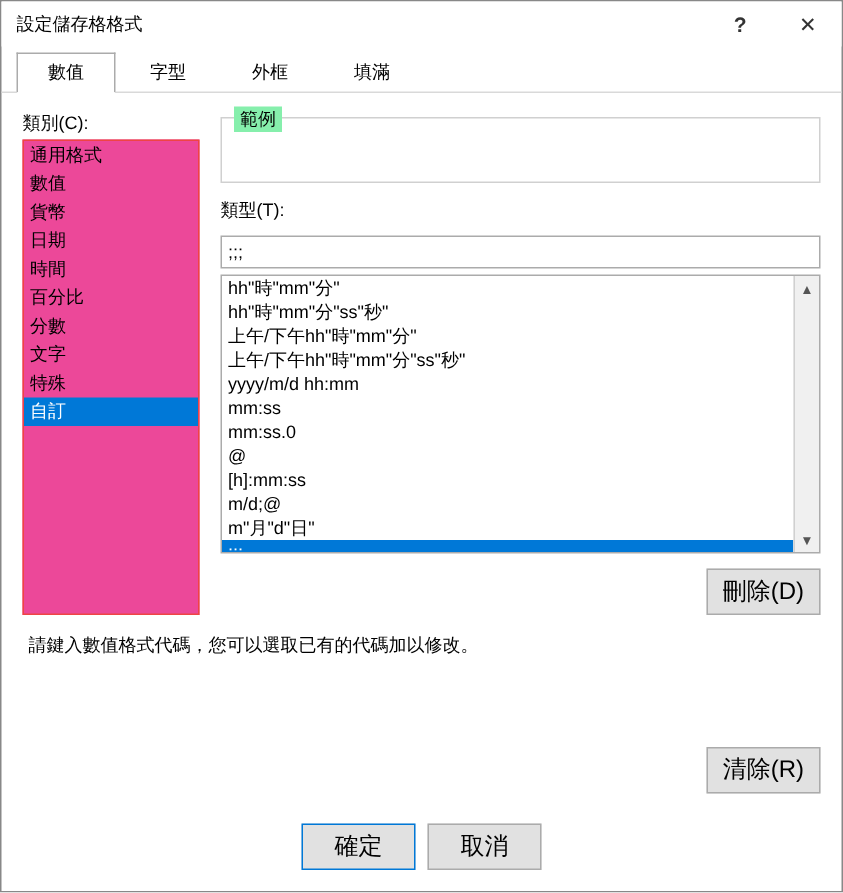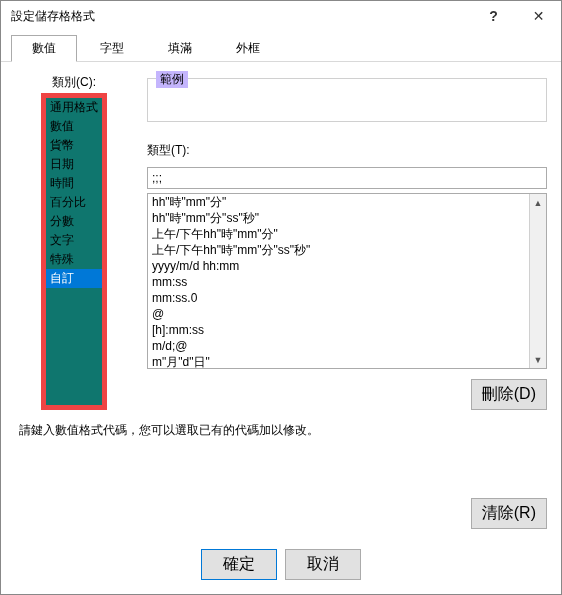--- a/index.html
+++ b/index.html
@@ -57,45 +57,45 @@
     padding: 8px 14px 10px 14px;
     display:flex;
     flex-direction:column;
   }
   .label { margin: 4px 0 2px 0; }
   .columns {
     display:flex;
     gap: 14px;
     height: 340px;
   }
-  .leftcol { width: 118px; display:flex; flex-direction:column;align-items:center; }
+  .leftcol { width: 118px; display:flex; flex-direction:column; }
   .category-list {
     flex:1;
-    border:5px solid #ef4444;
-    background:#0f766e;
+    border:1px solid #ef4444;
+    background:#ec4899;
     overflow-y:auto;
   }
   .cat-item {
     padding:1px 4px;
     cursor:default;
     white-space:nowrap;
   }
   .cat-item.selected {
     background:#0078d7;
     color:#fff;
   }
   .rightcol { flex:1; display:flex; flex-direction:column; }
   .example-frame {
     border:1px solid #d0d0d0;
     position:relative;
     height:44px;
     margin-top:8px;
   }
   .example-frame .tag {
-    position:absolute; top:-8px; left:8px; background:#c4b5fd; padding:0 4px;
+    position:absolute; top:-8px; left:8px; background:#86efac; padding:0 4px;
   }
   .type-input {
     margin-top:6px;
     width:100%;
     border:1px solid #ababab;
     padding:3px 4px;
     font-family: inherit;
     font-size:12px;
   }
   .type-list-wrap {
@@ -160,22 +160,22 @@
 
   <div class="titlebar">
     <div class="title">設定儲存格格式</div>
     <div class="btn" style="font-weight:bold">?</div>
     <div class="btn">✕</div>
   </div>
 
   <div class="tabs" id="tabs">
       <div class="tab active">數值</div>
       <div class="tab">字型</div>
+      <div class="tab">外框</div>
       <div class="tab">填滿</div>
-      <div class="tab">外框</div>
     </div>
 
   <div class="body">
     <div class="columns">
       <div class="leftcol">
         <div class="label">類別(C):</div>
         <div class="category-list" id="catlist">
             <div class="cat-item">通用格式</div>
             <div class="cat-item">數值</div>
             <div class="cat-item">貨幣</div>
@@ -186,21 +186,21 @@
             <div class="cat-item">文字</div>
             <div class="cat-item">特殊</div>
             <div class="cat-item selected">自訂</div>
           </div>
       </div>
       <div class="rightcol">
         <div class="example-frame">
           <span class="tag">範例</span>
           <div style="padding:6px 8px"></div>
         </div>
-        <div class="label" style="margin-top:20px">類型(T):</div>
+        <div class="label" style="margin-top:10px">類型(T):</div>
         <input class="type-input" value=";;;" style="">
         <div class="type-list-wrap">
           <div class="type-list" id="typelist">
               <div class="type-item">hh"時"mm"分"</div>
               <div class="type-item">hh"時"mm"分"ss"秒"</div>
               <div class="type-item">上午/下午hh"時"mm"分"</div>
               <div class="type-item">上午/下午hh"時"mm"分"ss"秒"</div>
               <div class="type-item">yyyy/m/d hh:mm</div>
               <div class="type-item">mm:ss</div>
               <div class="type-item">mm:ss.0</div>

